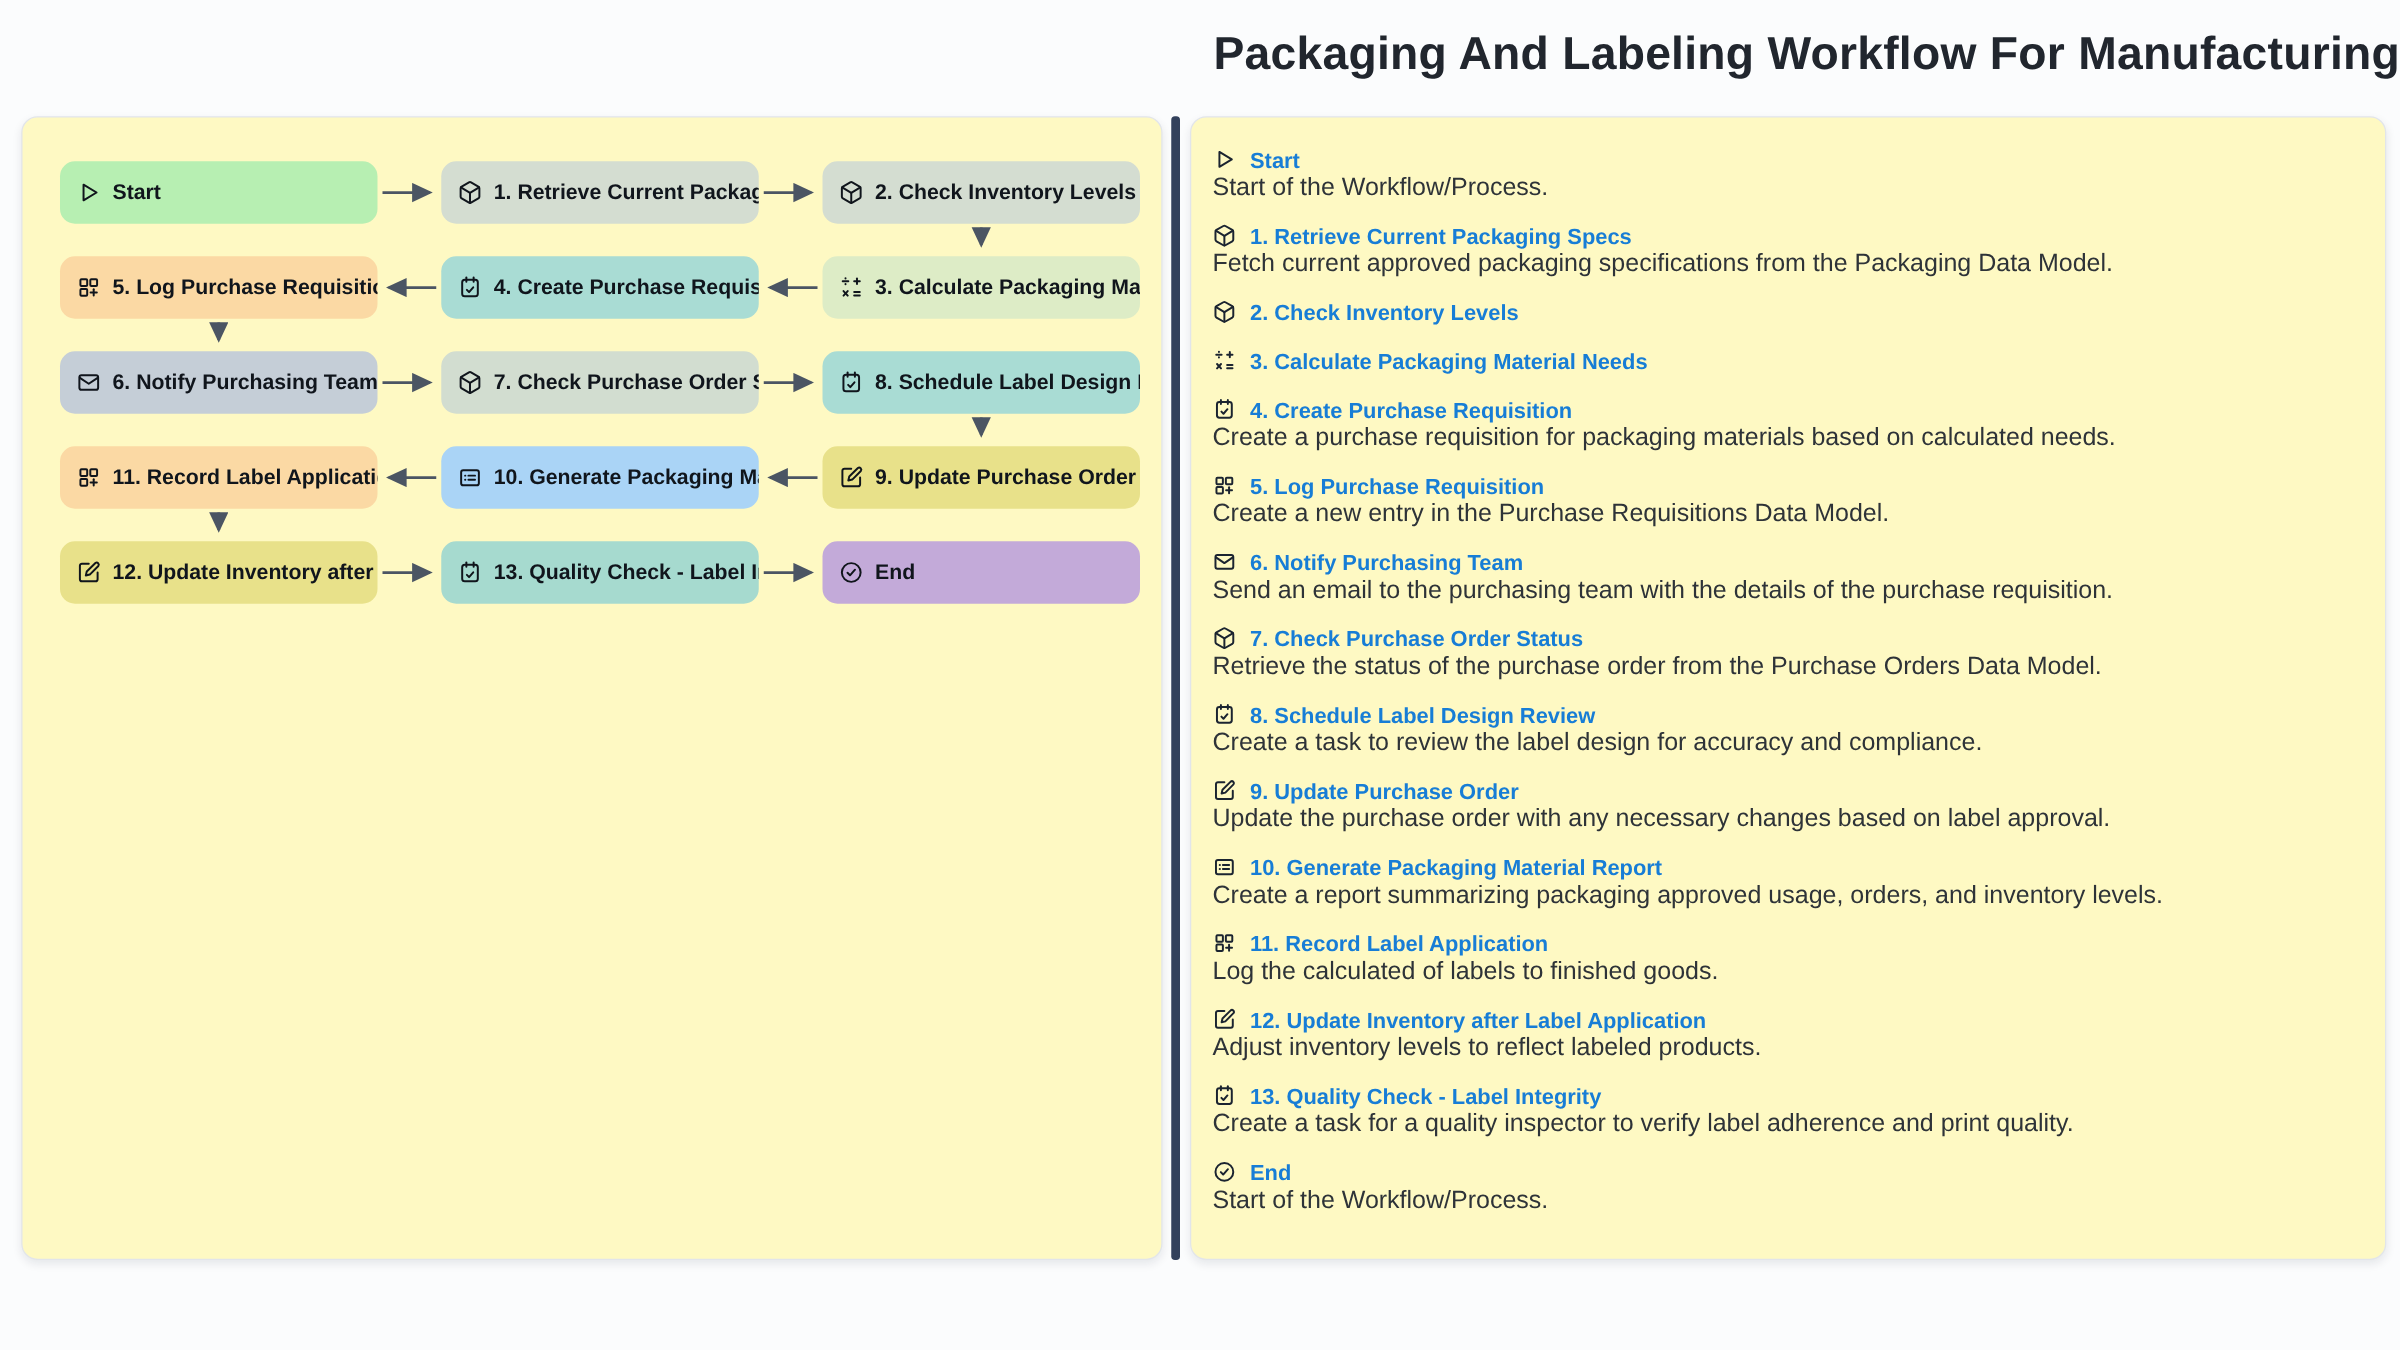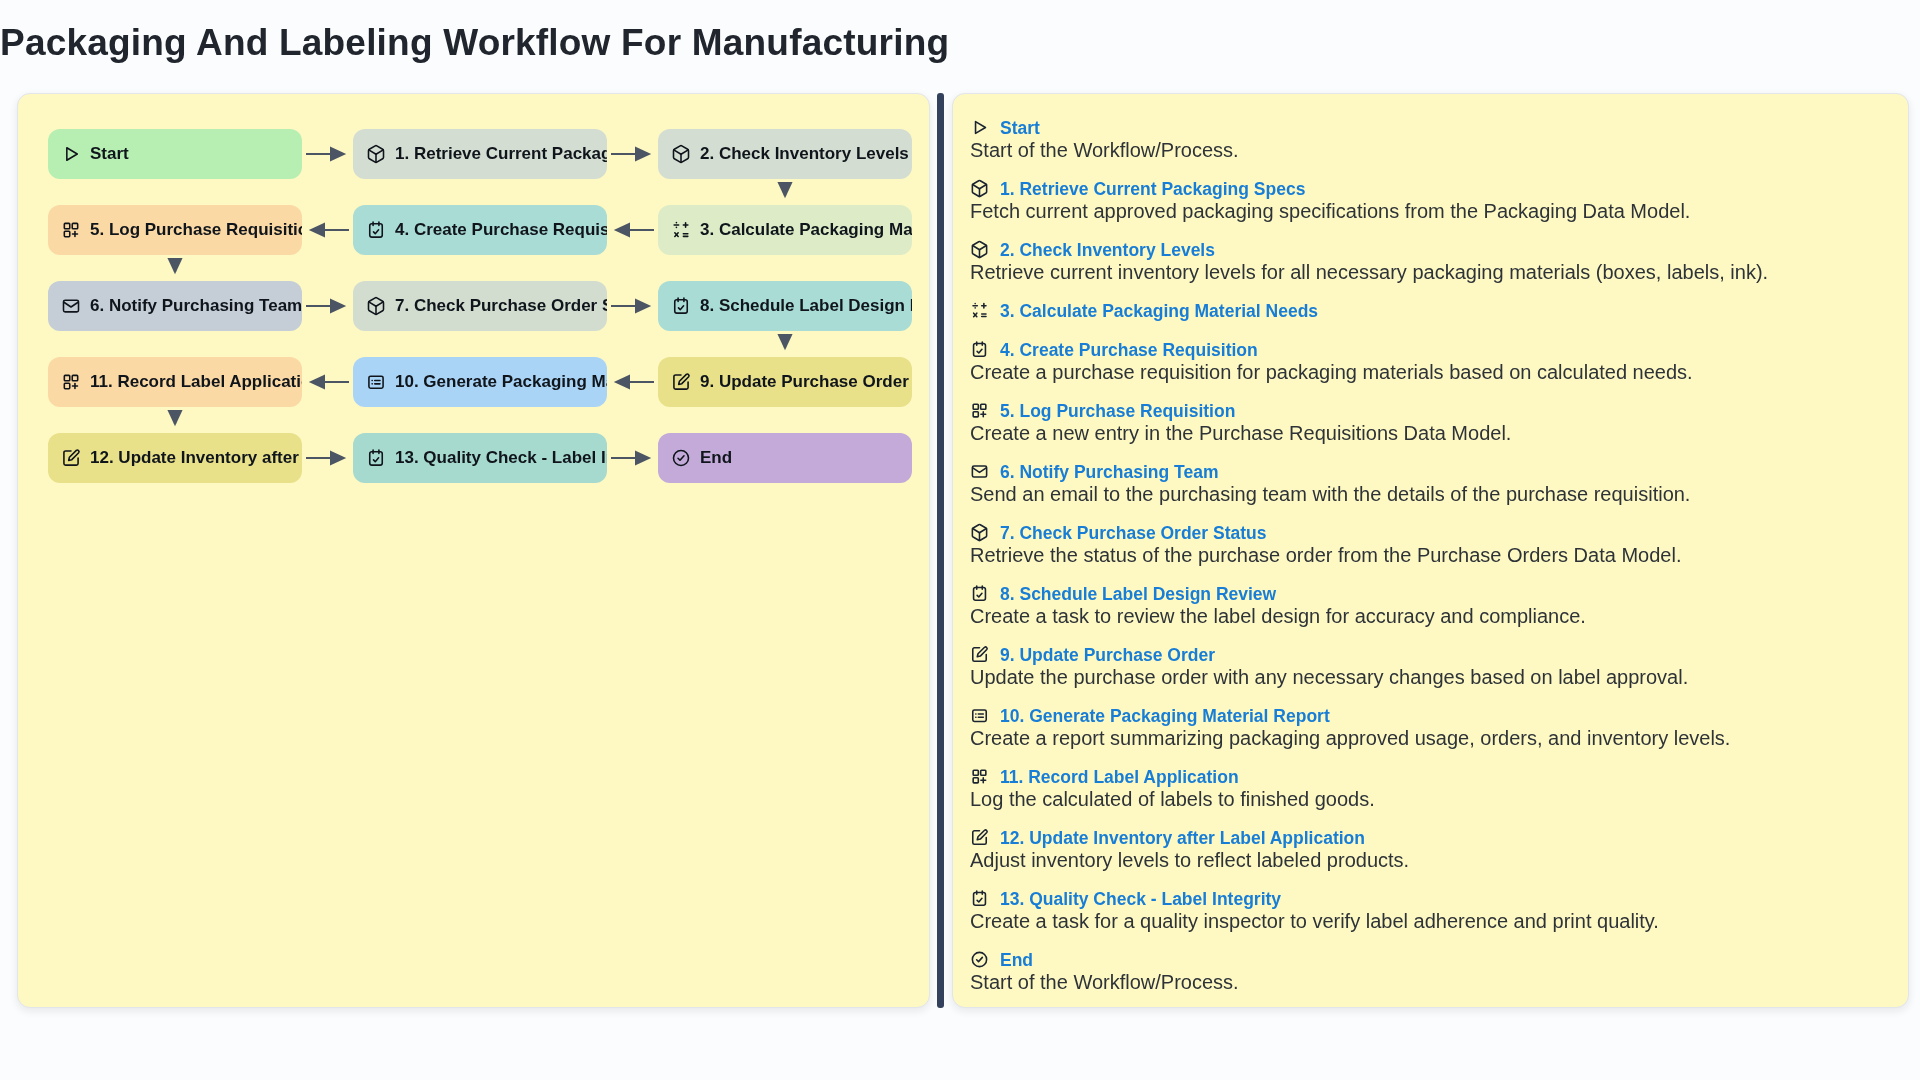--- a/index.html
+++ b/index.html
@@ -4,21 +4,21 @@
 <style>
   html,body{margin:0;padding:0;}
   body{
     width:1920px;height:1080px;position:relative;overflow:hidden;
     background:#fbfcfd;
     font-family:"Liberation Sans", sans-serif;
     -webkit-font-smoothing:antialiased;
   }
   .page-title{
     position:absolute;top:22px;left:0;width:100%;
-    text-align:left;margin:0;
+    text-align:right;margin:0;
     font-size:37px;font-weight:700;color:#21262e;letter-spacing:.2px;
   }
   .panel{
     position:absolute;top:93px;height:915px;background:#fef9c3;
     border:1px solid #e2e5ea;border-radius:13px;
     box-shadow:0 3px 8px rgba(15,23,42,.09);
     box-sizing:border-box;
   }
   .panel-left{left:17px;width:913px;}
   .panel-right{left:952px;width:957px;}
@@ -234,21 +234,20 @@
       </div>
       <div class="step">
         <div class="step-head">
           <svg viewBox="0 0 24 24" width="19" height="19" fill="none" stroke="currentColor" stroke-width="2" stroke-linecap="round" stroke-linejoin="round">
             <path d="M21 8a2 2 0 0 0-1-1.73l-7-4a2 2 0 0 0-2 0l-7 4A2 2 0 0 0 3 8v8a2 2 0 0 0 1 1.73l7 4a2 2 0 0 0 2 0l7-4A2 2 0 0 0 21 16Z"></path>
             <path d="M3.3 7 12 12.3 20.7 7"></path>
             <path d="M12 22V12.3"></path>
           </svg>
           <span class="step-title" style="color: rgb(23, 125, 214);">2. Check Inventory Levels</span>
         </div>
-        <div class="step-desc">Retrieve current inventory levels for all necessary packaging materials (boxes, labels, ink).</div>
       </div>
       <div class="step">
         <div class="step-head">
           <svg viewBox="0 0 24 24" width="19" height="19" fill="none" stroke="currentColor" stroke-width="2" stroke-linecap="round" stroke-linejoin="round">
             <path d="M3.8 6h5.4"></path>
             <path d="M6.5 3.1v.2"></path>
             <path d="M6.5 8.7v.2"></path>
             <path d="M14.8 6h5.4"></path>
             <path d="M17.5 3.3v5.4"></path>
             <path d="m4.6 15.4 4 4.4"></path>

